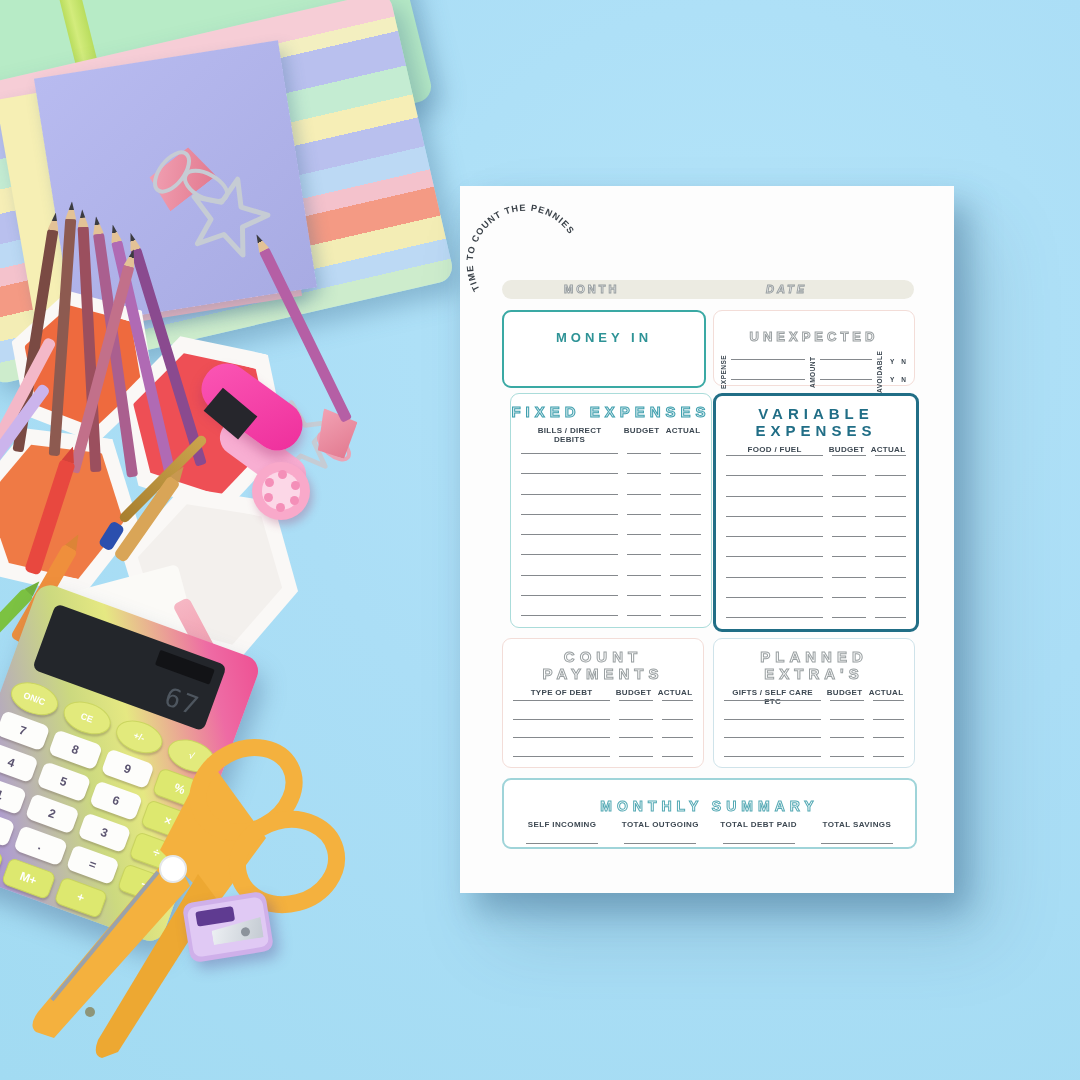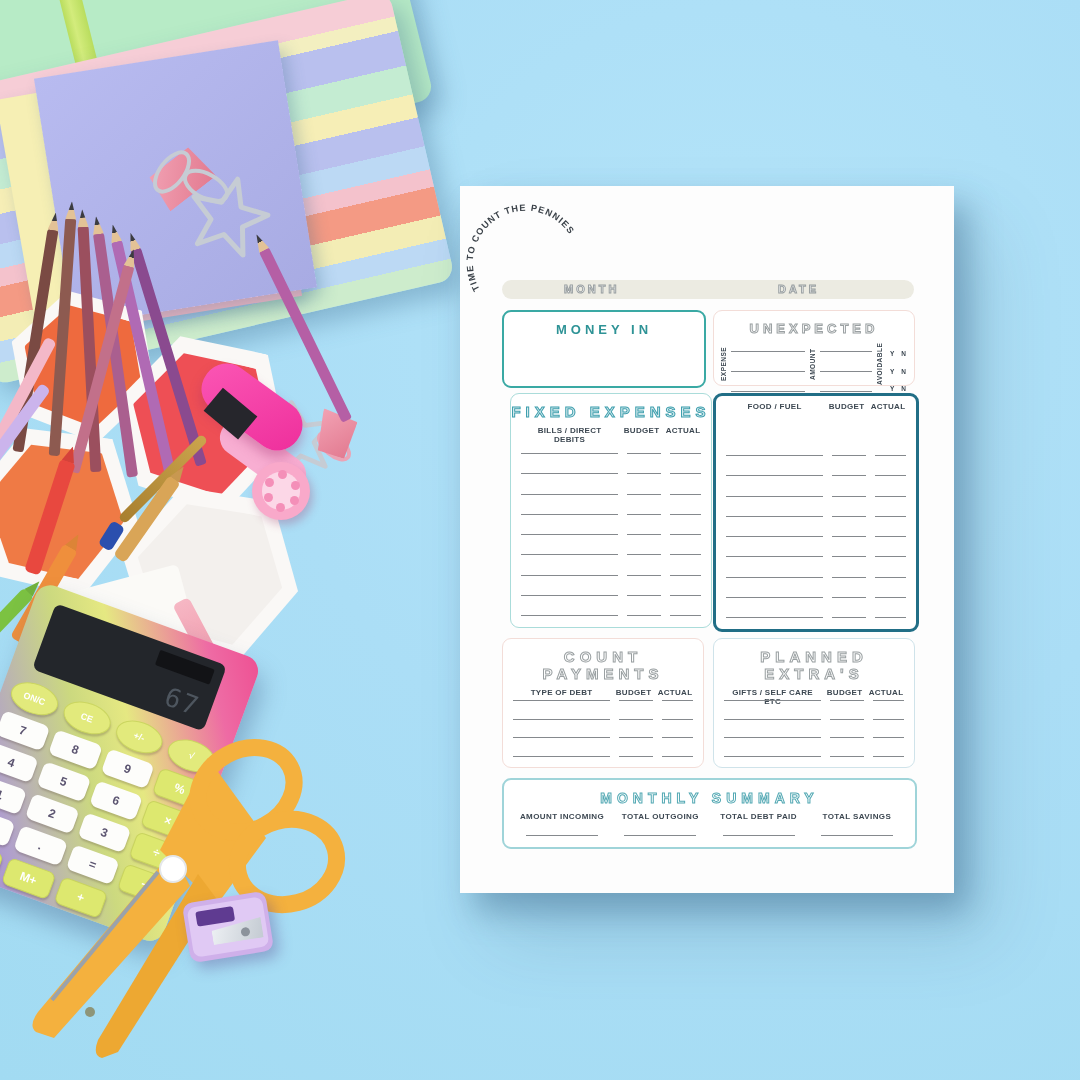--- a/index.html
+++ b/index.html
@@ -88,21 +88,21 @@
     .outl{color:#fff !important;-webkit-text-stroke:1px var(--outline_gray);}
     .outl-teal{color:#fff !important;-webkit-text-stroke:1px #54a9b4;}
     .outl-teal-lite{color:#d6ebee !important;-webkit-text-stroke:1px #3f9fae;}
   }
   .outl{color:var(--outline_gray);}
   .outl-teal{color:#54a9b4;}
   .outl-teal-lite{color:#3f9fae;}
   .md-bar{position:absolute;left:42px;top:94px;width:412px;height:19px;border-radius:10px;background:#ecebe2;}
   .md-label{position:absolute;top:3px;font-size:11px;font-weight:bold;letter-spacing:3px;}
   .box{position:absolute;border-radius:9px;background:#fff;}
-  .sec-title{text-align:center;font-weight:bold;letter-spacing:4px;margin-top:10px;font-size:13px;}
+  .sec-title{text-align:center;font-weight:bold;letter-spacing:4px;margin-top:18px;font-size:13px;}
   .sec-title.big{font-size:15px;letter-spacing:5px;margin-top:9px;}
   .money-in{left:42px;top:124px;width:200px;height:74px;border:2.5px solid #3aa9a4;}
   .unexpected{left:253px;top:124px;width:200px;height:74px;border:1.5px solid var(--pink_border);}
   .fixed{left:50px;top:207px;width:200px;height:233px;border:1.5px solid #aadcda;}
   .variable{left:253px;top:207px;width:200px;height:233px;border:3px solid var(--dark_teal);}
   .debt{left:42px;top:452px;width:200px;height:128px;border:1.5px solid var(--pink_border);}
   .planned{left:253px;top:452px;width:200px;height:128px;border:1.5px solid var(--blue_border);}
   .summary{left:42px;top:592px;width:411px;height:67px;border:2px solid var(--teal_light);}
   .mi-rows{padding:4px 12px 0 6px;}
   .mi-row{display:flex;align-items:flex-end;height:16px;margin-top:1px;}
@@ -262,21 +262,21 @@
           <path id="arcp" d="M 14,97 A 52,52 0 0 1 107,44" fill="none"></path>
         </defs>
       <text font-size="9.3" font-weight="bold" fill="#3a4148" letter-spacing="1.1">
         <textPath href="#arcp">TIME TO COUNT THE PENNIES</textPath>
       </text>
     </svg>
 
 
     <div class="md-bar">
       <span class="md-label outl" style="left:62px;">MONTH</span>
-      <span class="md-label outl" style="left:276px;">DATE</span>
+      <span class="md-label outl" style="left:264px;font-style:italic;">DATE</span>
     </div>
 
     <div class="box money-in">
       <div class="sec-title" style="color:var(--money_teal);">MONEY IN</div>
     </div>
 
     <div class="box unexpected">
       <div class="sec-title outl">UNEXPECTED</div>
       <div class="un-body">
         <div class="un-rot">EXPENSE</div>
@@ -355,20 +355,21 @@
           </div>
           <div class="line-row">
             <span class="wline" style="width: 54%;"></span>
             <span class="wline" style="width: 19%;"></span>
             <span class="wline" style="width: 17%;"></span>
           </div>
         </div>
     </div>
 
     <div class="box variable">
+      <div class="sec-title big" style="color:var(--dark_teal);">VARIABLE EXPENSES</div>
       <div class="col-heads">
         <span class="c1">FOOD / FUEL</span>
         <span class="c2">BUDGET</span>
         <span class="c3">ACTUAL</span>
       </div>
       <div class="line-grid" style="top:58px;height:164px;">
           <div class="line-row">
             <span class="wline" style="width: 54%;"></span>
             <span class="wline" style="width: 19%;"></span>
             <span class="wline" style="width: 17%;"></span>
@@ -474,21 +475,21 @@
             <span class="wline" style="width: 54%;"></span>
             <span class="wline" style="width: 19%;"></span>
             <span class="wline" style="width: 17%;"></span>
           </div>
         </div>
     </div>
 
     <div class="box summary">
       <div class="sec-title outl-teal" style="font-size:14px;letter-spacing:5px;">MONTHLY SUMMARY</div>
       <div class="sum-cols">
-        <div class="sum-col"><div class="sum-label">AMOUNT INCOMING</div><span class="wline sum-line"></span></div>
+        <div class="sum-col"><div class="sum-label">SELF INCOMING</div><span class="wline sum-line"></span></div>
         <div class="sum-col"><div class="sum-label">TOTAL OUTGOING</div><span class="wline sum-line"></span></div>
         <div class="sum-col"><div class="sum-label">TOTAL DEBT PAID</div><span class="wline sum-line"></span></div>
         <div class="sum-col"><div class="sum-label">TOTAL SAVINGS</div><span class="wline sum-line"></span></div>
       </div>
     </div>
 
   </div>
 </div>
 
 </body></html>

